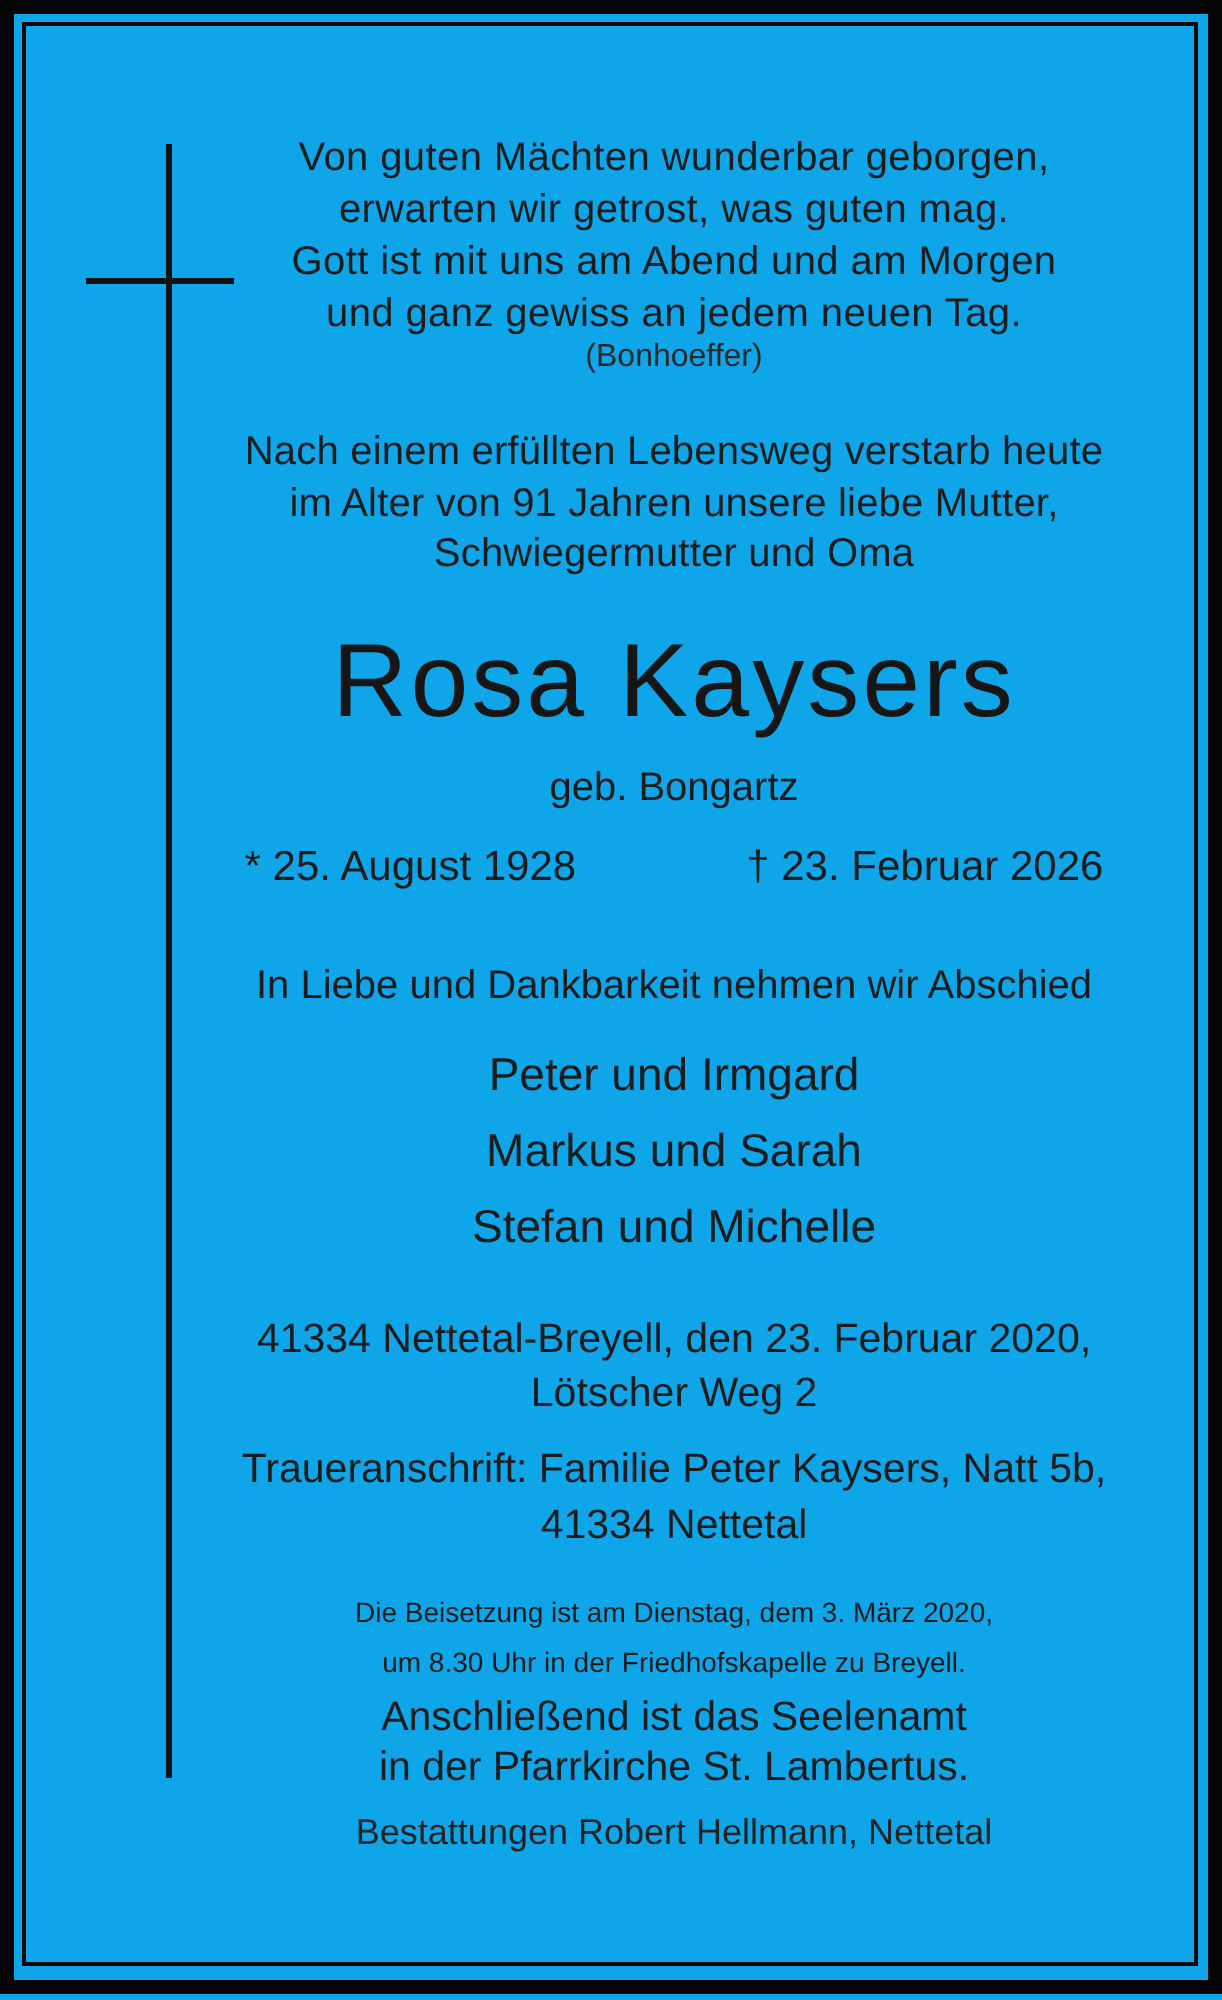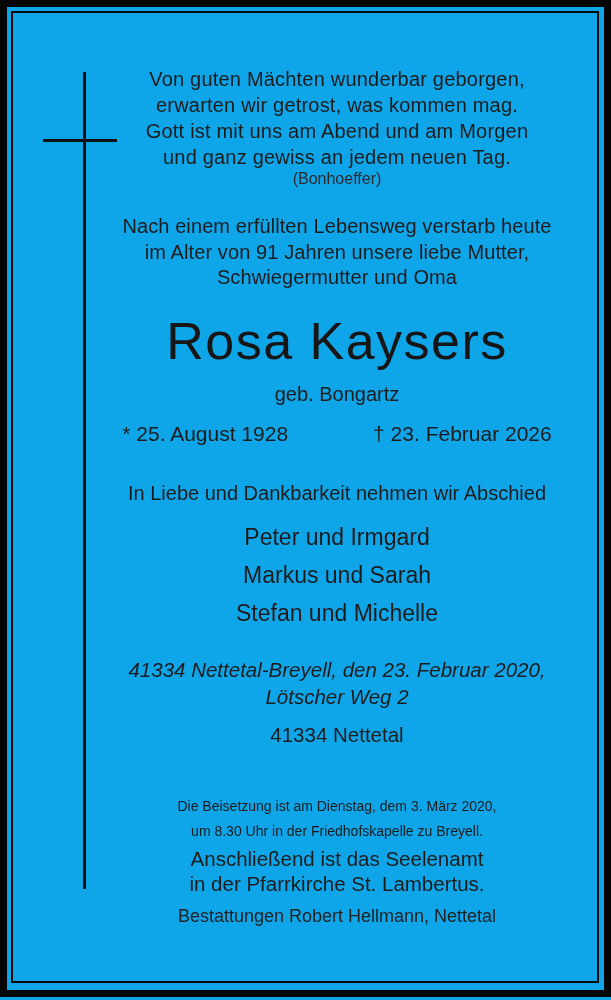--- a/index.html
+++ b/index.html
@@ -55,21 +55,21 @@
 
   .poem          { top: 66px;  font-size: 20px; line-height: 26px; letter-spacing: 0.2px; }
   .attribution   { top: 168px; font-size: 16px; line-height: 22px; color: #2a2a2a; }
   .intro         { top: 214px; font-size: 20px; line-height: 25.5px; letter-spacing: 0.1px; }
   .deceased-name { top: 310px; font-size: 52px; line-height: 62px; letter-spacing: 1.5px; font-weight: 400; color: #161616; }
   .maiden-name   { top: 381px; font-size: 20px; line-height: 26px; }
   .dates         { top: 420px; font-size: 21px; line-height: 27px;
                    display: flex; justify-content: center; gap: 85px; }
   .farewell      { top: 481px; font-size: 20px; line-height: 25px; }
   .mourners      { top: 518px; font-size: 23px; line-height: 38px; }
-  .place-date    { top: 656px; font-size: 20.5px; line-height: 27px; font-style: italic; }
+  .place-date    { top: 656px; font-size: 20.5px; line-height: 27px; }
   .condolence    { top: 721px; font-size: 20.5px; line-height: 28px; }
   .funeral       { top: 794px; font-size: 14px; line-height: 25px; }
   .service       { top: 846px; font-size: 20.5px; line-height: 25px; }
   .funeral-home  { top: 906px; font-size: 18px; line-height: 20px; color: #222222; }
 </style>
 </head>
 <body>
 
 <div class="page">
 
@@ -78,21 +78,21 @@
 
   <div>
     <div class="cross-v"></div>
     <div class="cross-h"></div>
   </div>
 
   <div class="content">
 
     <div class="block poem">
       <div class="line">Von guten Mächten wunderbar geborgen,</div>
-      <div class="line">erwarten wir getrost, was kommen mag.</div>
+      <div class="line">erwarten wir getrost, was guten mag.</div>
       <div class="line">Gott ist mit uns am Abend und am Morgen</div>
       <div class="line">und ganz gewiss an jedem neuen Tag.</div>
     </div>
 
     <div class="block attribution">(Bonhoeffer)</div>
 
     <div class="block intro">
       <div class="line">Nach einem erfüllten Lebensweg verstarb heute</div>
       <div class="line">im Alter von 91 Jahren unsere liebe Mutter,</div>
       <div class="line">Schwiegermutter und Oma</div>
@@ -114,20 +114,21 @@
       <div class="line">Markus und Sarah</div>
       <div class="line">Stefan und Michelle</div>
     </div>
 
     <div class="block place-date">
       <div class="line">41334 Nettetal-Breyell, den 23. Februar 2020,</div>
       <div class="line">Lötscher Weg 2</div>
     </div>
 
     <div class="block condolence">
+      <div class="line">Traueranschrift: Familie Peter Kaysers, Natt 5b,</div>
       <div class="line">41334 Nettetal</div>
     </div>
 
     <div class="block funeral">
       <div class="line">Die Beisetzung ist am Dienstag, dem 3. März 2020,</div>
       <div class="line">um 8.30 Uhr in der Friedhofskapelle zu Breyell.</div>
     </div>
 
     <div class="block service">
       <div class="line">Anschließend ist das Seelenamt</div>

